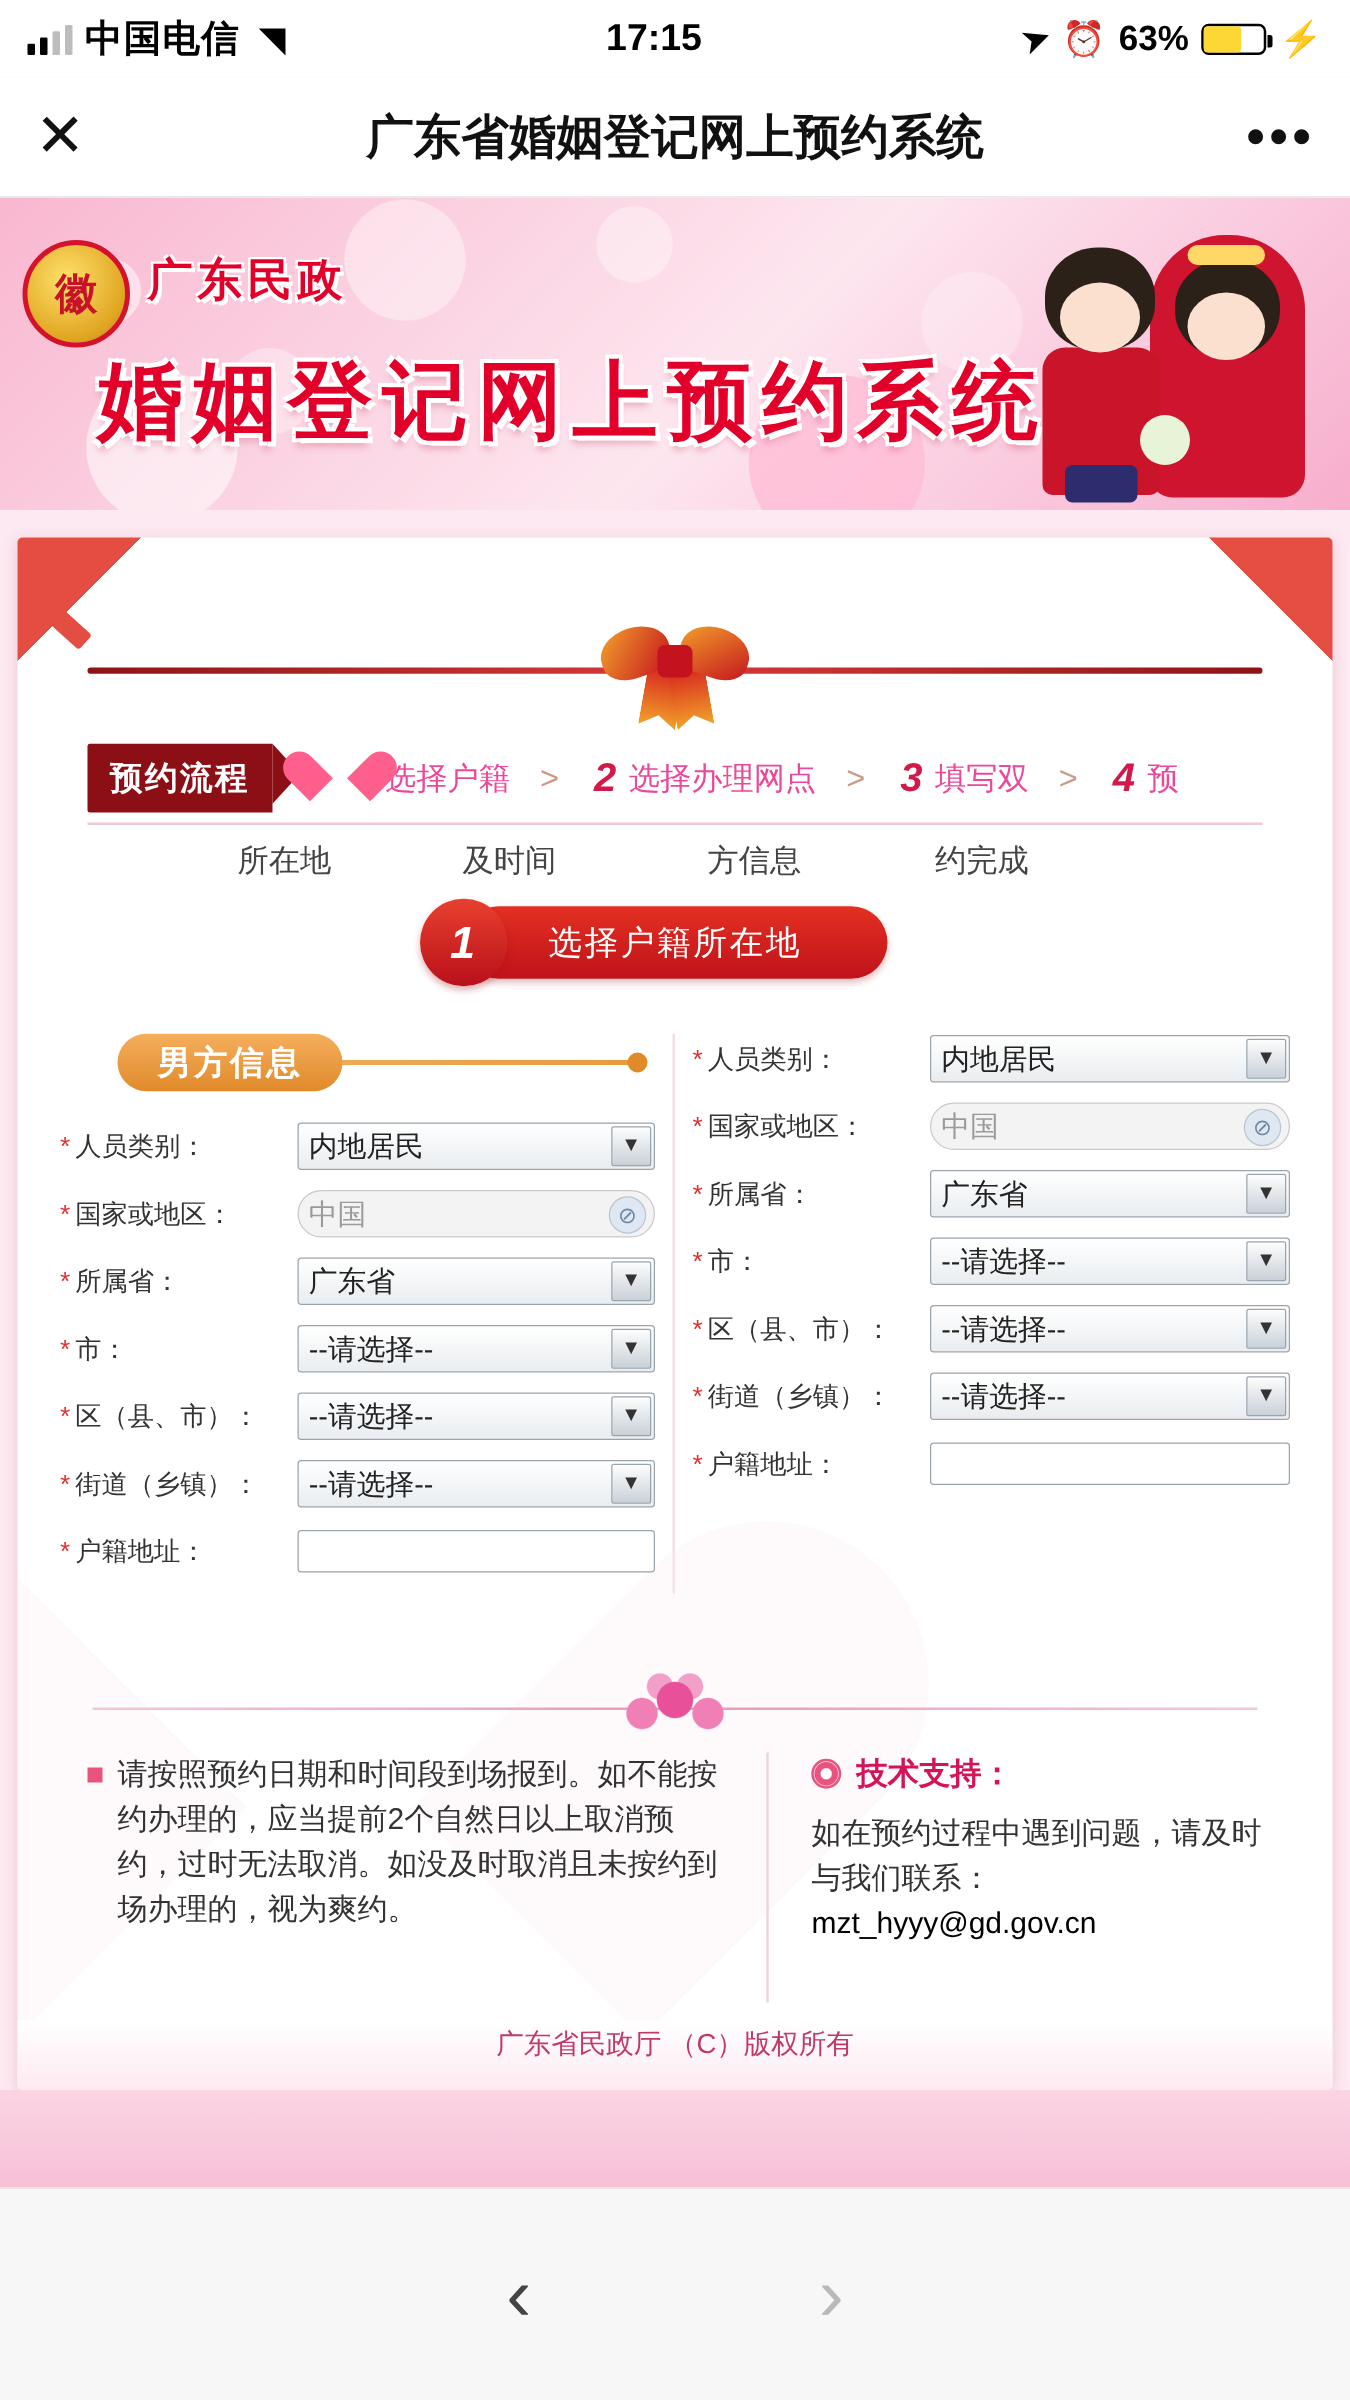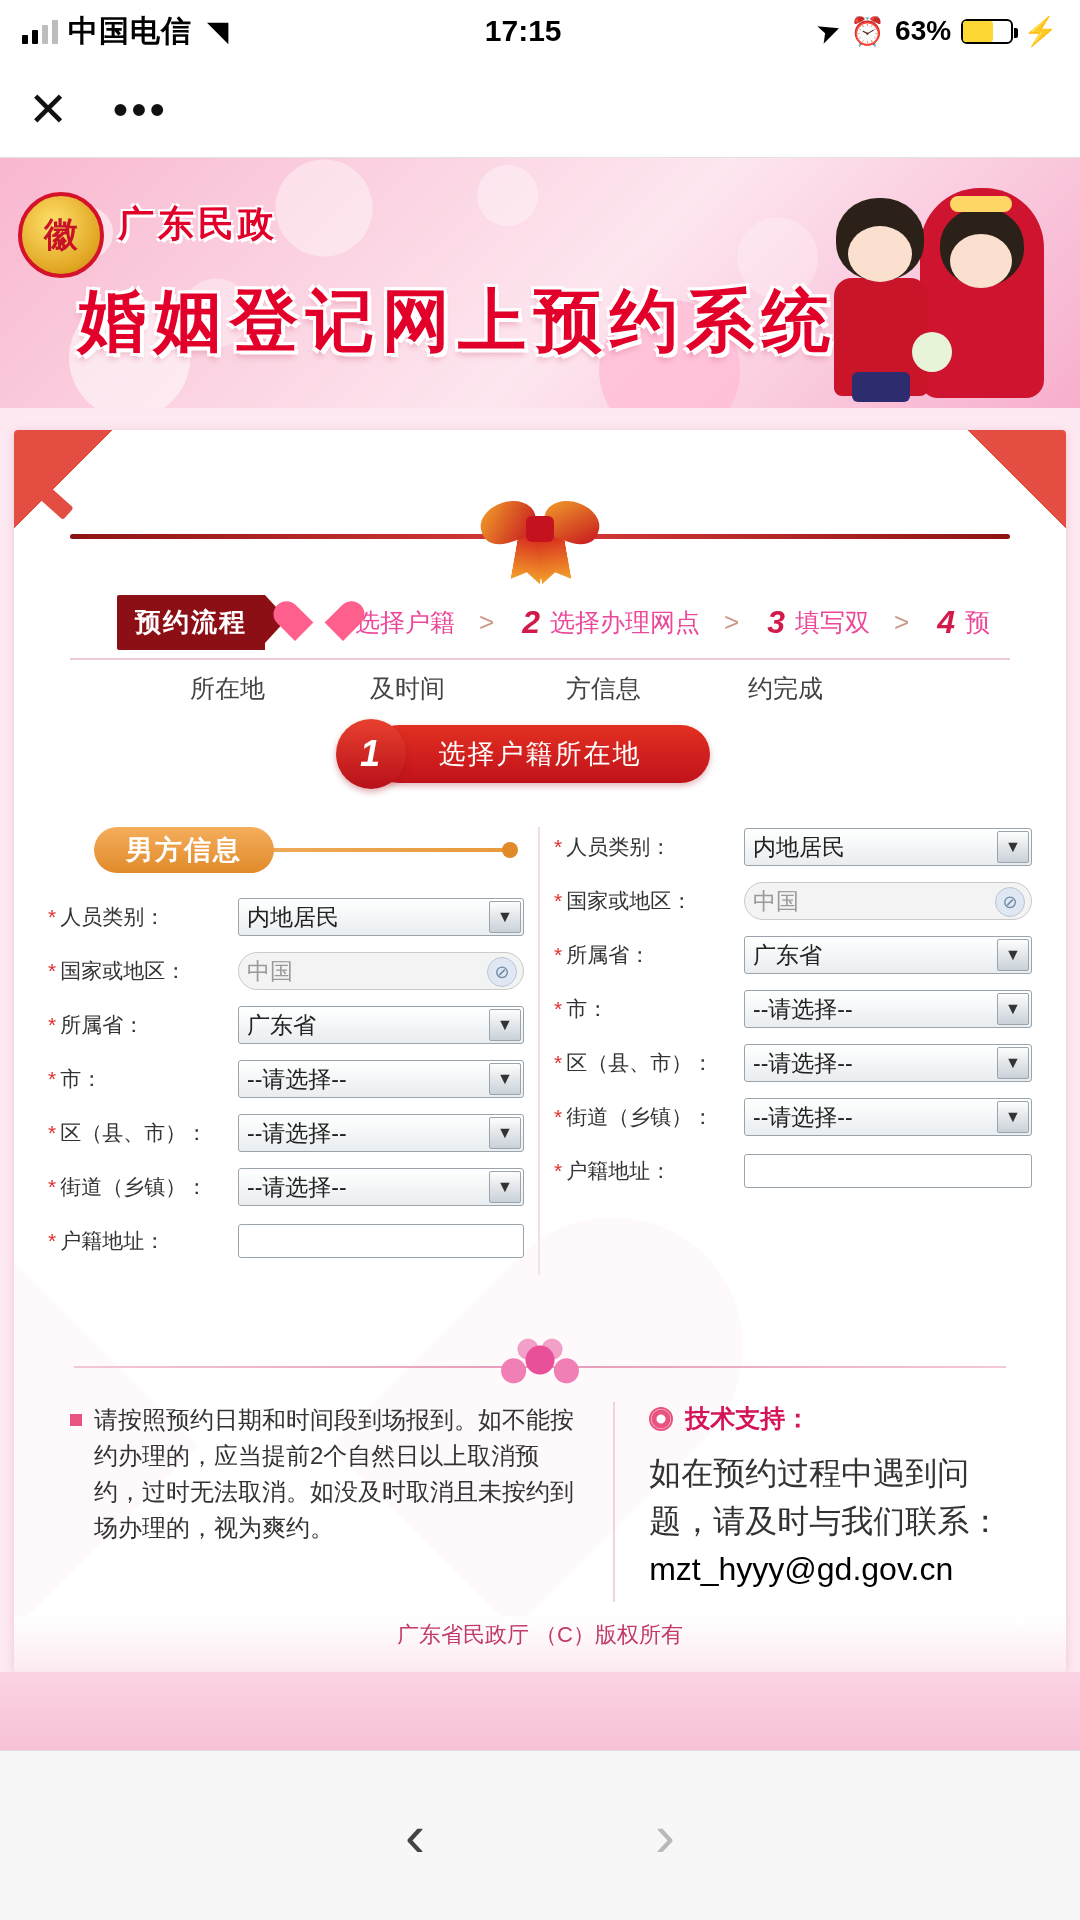--- a/index.html
+++ b/index.html
@@ -138,21 +138,21 @@
   .bow-l { left:0; transform:rotate(-18deg); }
   .bow-r { right:0; transform:rotate(18deg); }
   .bow-k { position:absolute; left:46px; top:18px; width:28px; height:26px; border-radius:6px; background:#c4121f; }
   .bow-t1,.bow-t2 { position:absolute; top:40px; width:30px; height:44px; background:linear-gradient(180deg,#d9301f,#f3a32a); }
   .bow-t1{ left:34px; transform:rotate(10deg); clip-path:polygon(0 0,100% 0,100% 100%,50% 78%,0 100%); }
   .bow-t2{ left:58px; transform:rotate(-10deg); clip-path:polygon(0 0,100% 0,100% 100%,50% 78%,0 100%); }
 
   
   .steps { margin:38px 56px 0 56px; position:relative; }
   .steps-line { border-bottom:2px solid #f0c9d6; padding-bottom:10px; }
-  .steps-row { display:flex; align-items:center; height:52px;margin-left:47px; }
+  .steps-row { display:flex; align-items:center; height:52px; }
   .steps-badge {
     background:#8b0f14; color:#fff; font-size:26px; font-weight:bold;
     padding:10px 18px; border-radius:2px 0 0 2px; letter-spacing:2px;
     position:relative;
   }
   .steps-badge:after{
     content:""; position:absolute; right:-22px; top:0; border-style:solid;
     border-width:24px 0 24px 22px; border-color:transparent transparent transparent #8b0f14;
   }
   .step-item { display:flex; align-items:center; margin-left:28px; gap:10px; }
@@ -282,21 +282,21 @@
   .note-text { font-size:24px; line-height:1.5; color:#333; }
   .note-em { color:#d4145a; }
   .notes-right { width:42%; padding-left:34px; }
   .support-head { display:flex; align-items:center; gap:12px; margin-bottom:14px; }
   .support-dot {
     width:24px; height:24px; border-radius:50%;
     background:radial-gradient(circle at 50% 50%, #fff 0 4px, #e8537f 5px 9px, #fff 10px 12px);
     border:2px solid #e8537f;
   }
   .support-title { color:#d4145a; font-size:25px; font-weight:bold; }
-  .support-body { font-size:32px; line-height:1.5; color:#333; }
+  .support-body { font-size:24px; line-height:1.5; color:#333; }
   .support-mail { color:#000000; }
 
   .copyright {
     position:absolute; left:0; right:0; bottom:22px; text-align:center;
     font-size:22px; color:#c0396a;
   }
   .card-bottom-band {
     position:absolute; left:0; right:0; bottom:0; height:56px;
     background:linear-gradient(180deg,#ffffff,#fdeaf1);
   }
@@ -336,20 +336,21 @@
     <span>63%</span>
     <span class="battery">
         <span style="width:63%"></span>
       </span>
     <span>⚡</span>
   </div>
 </div>
 
 <div class="navbar">
   <div class="nav-close">✕</div>
+  <div class="nav-title">广东省婚姻登记网上预约系统</div>
   <div class="nav-more">•••</div>
 </div>
 
 <div class="page">
 
   <div class="banner">
     <div class="emblem">徽</div>
     <div class="banner-title1">广东民政</div>
     <div class="banner-title2">婚姻登记网上预约系统</div>
     <div class="couple">

